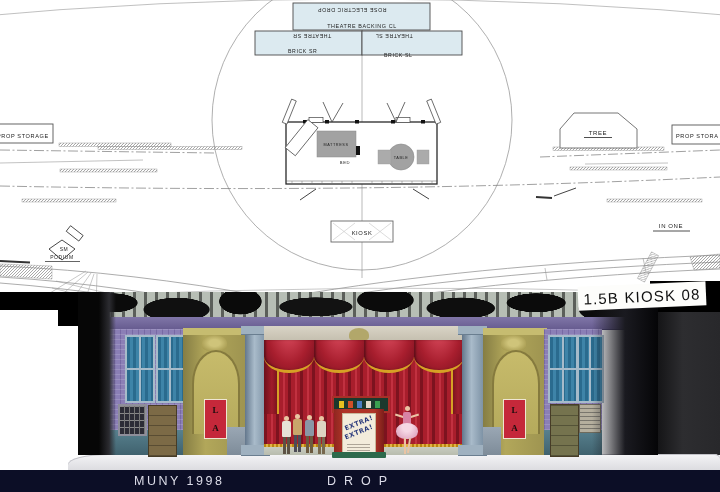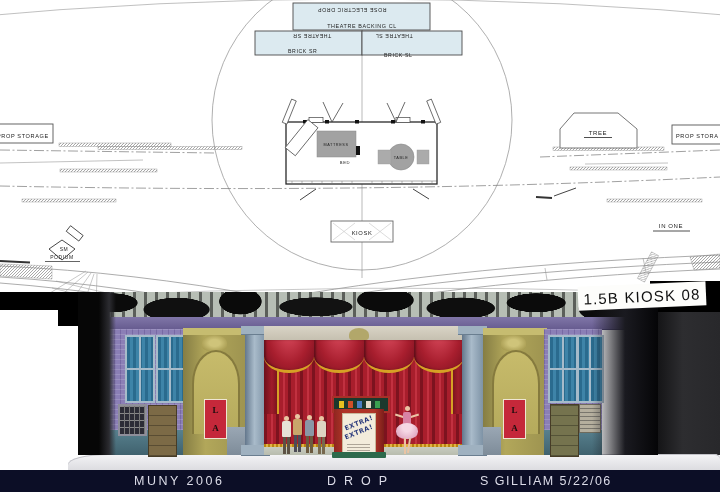--- a/index.html
+++ b/index.html
@@ -325,18 +325,17 @@
     <div class="abs door" style="left:472px;top:112px;width:27px;height:51px;background-color:#75734e"></div>
     <div class="abs" style="left:501px;top:112px;width:20px;height:27px;background-color:#b5af9e;border:1px solid #6e6a5c;background-image:repeating-linear-gradient(0deg,transparent 0 3px,rgba(60,60,60,.5) 3px 4px)"></div>
 
     <div class="abs" style="left:0;top:0;width:38px;height:163px;background:linear-gradient(90deg,#060606 0 55%,#2c2c31 82%,rgba(70,70,80,0))"></div>
     <div class="abs" style="left:514px;top:0;width:66px;height:163px;background:linear-gradient(90deg,rgba(40,40,48,0),#1a1a20 50%,#050507 100%)"></div>
   </div>
 
   <div class="abs" id="sheet-title">1.5B KIOSK 08</div>
 
   <div class="abs" id="footer">
-    <span class="t" id="f-venue">MUNY 2006</span>
+    <span class="t" id="f-venue">MUNY 1998</span>
     <span class="t" id="f-show">DROP</span>
-    <span class="t" id="f-designer">S GILLIAM 5/22/06</span>
   </div>
 
 </div>
 
 </body></html>

